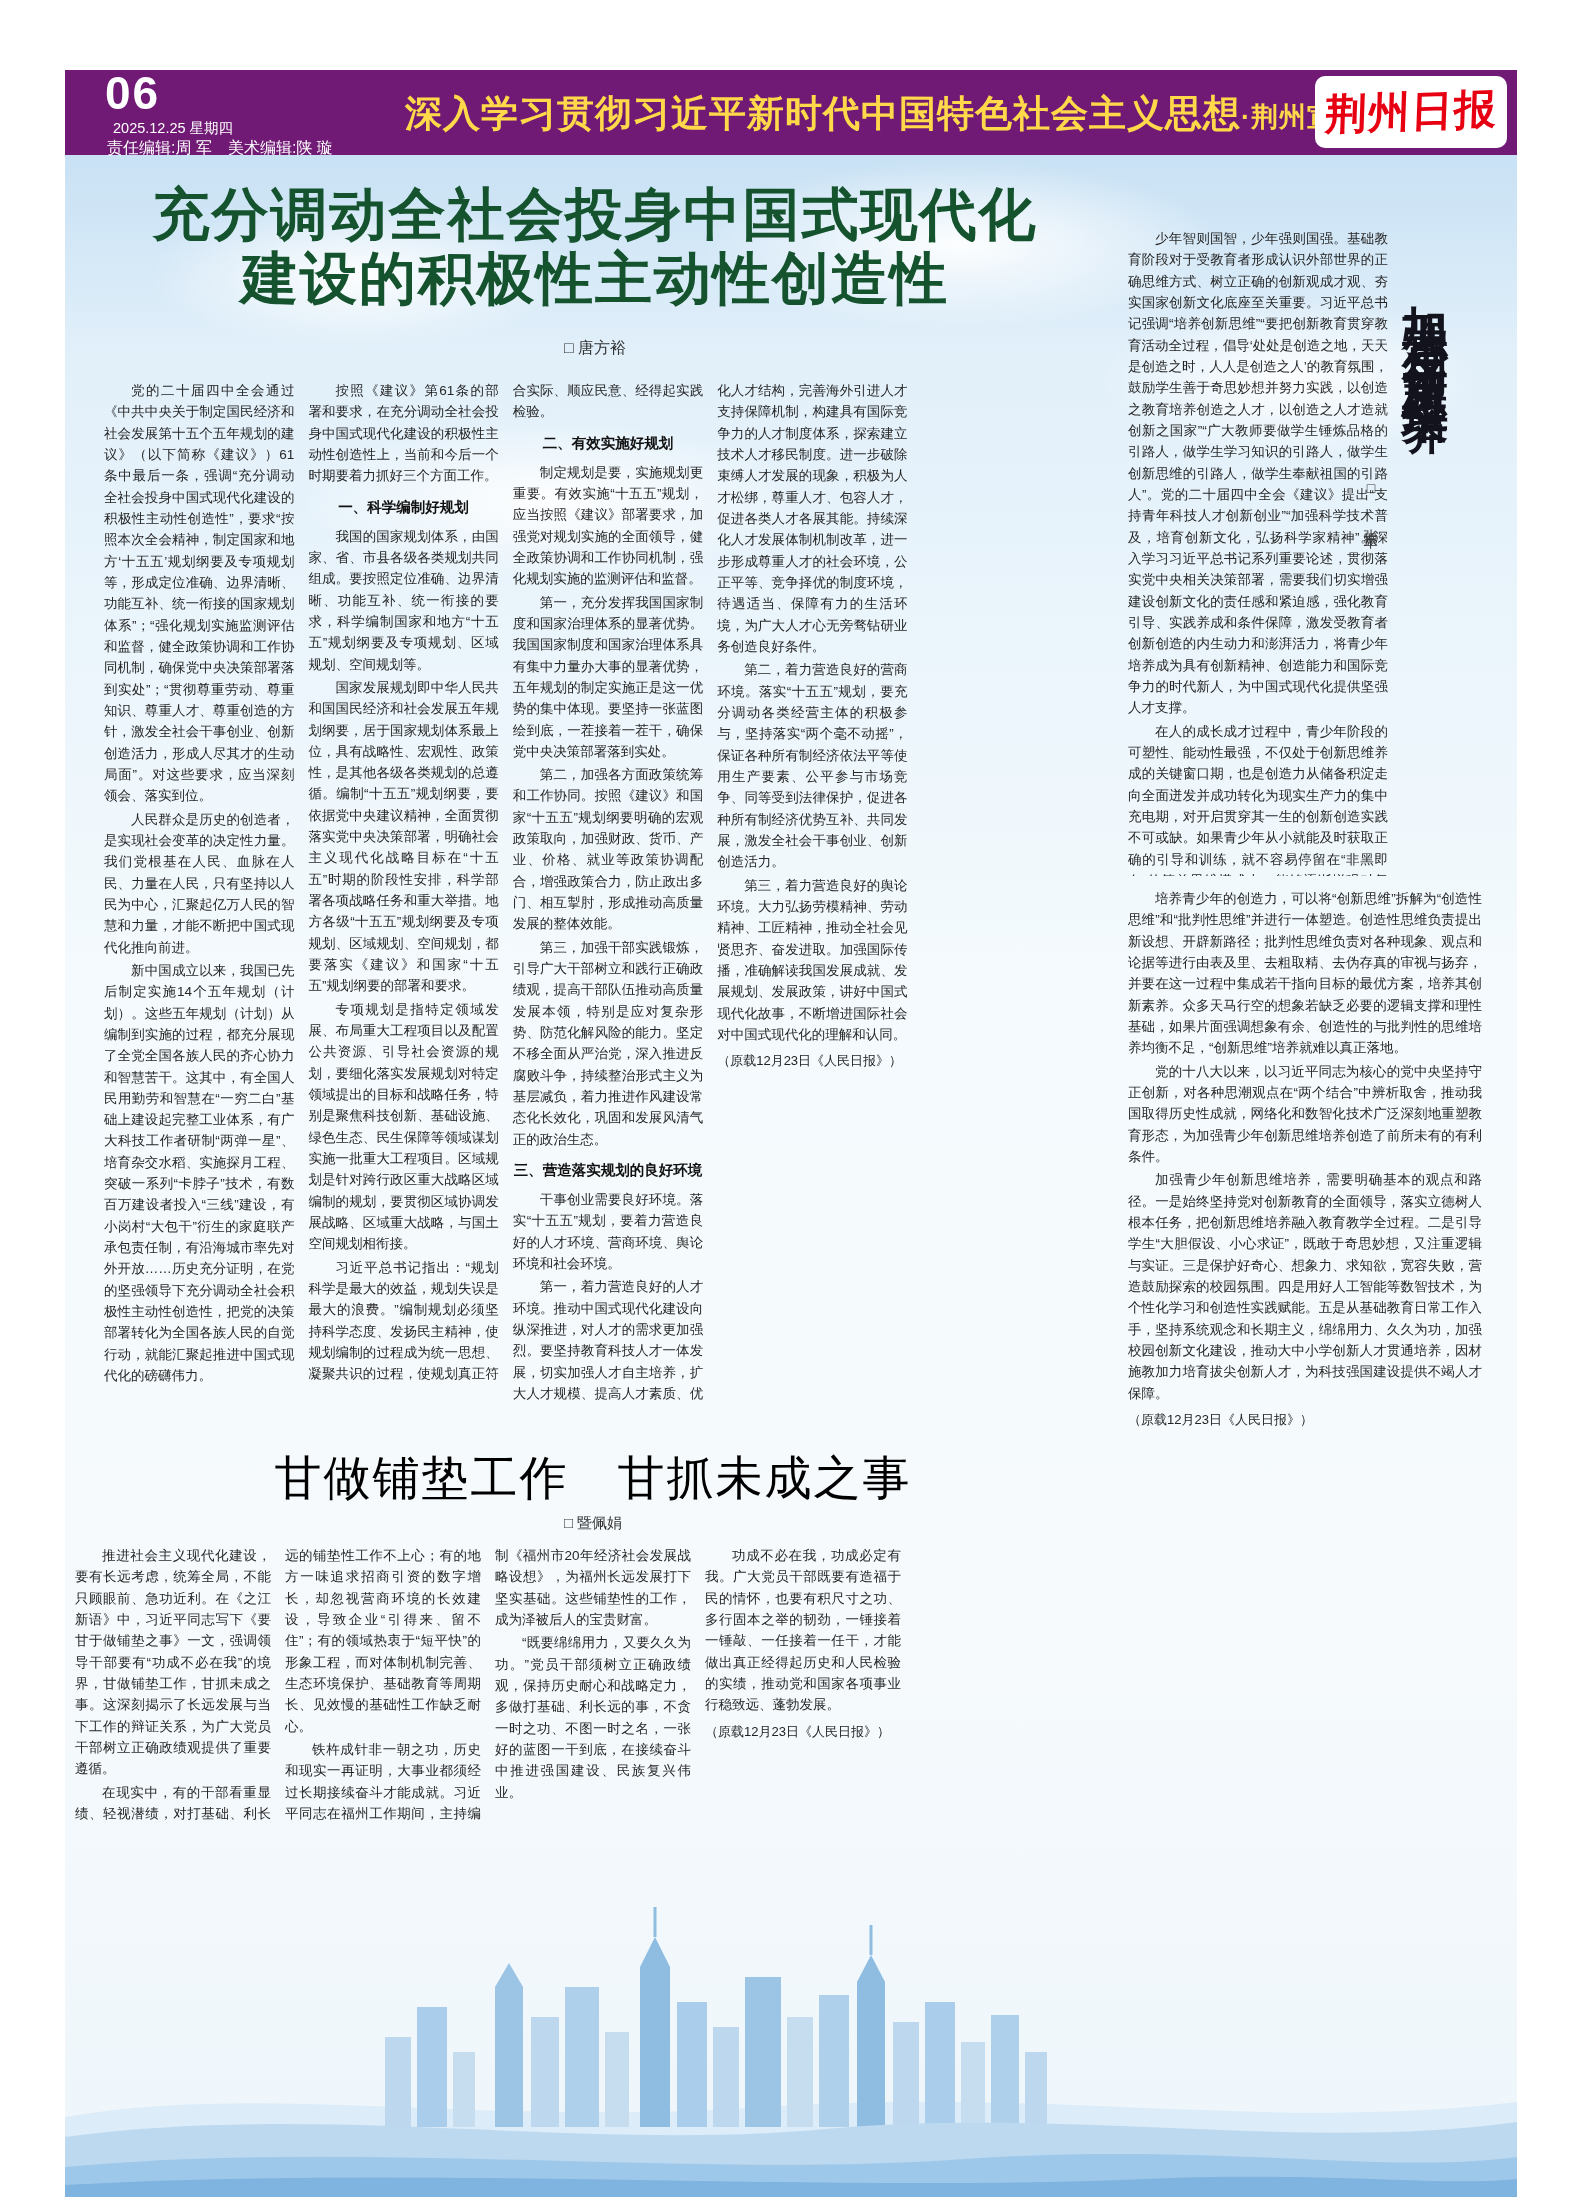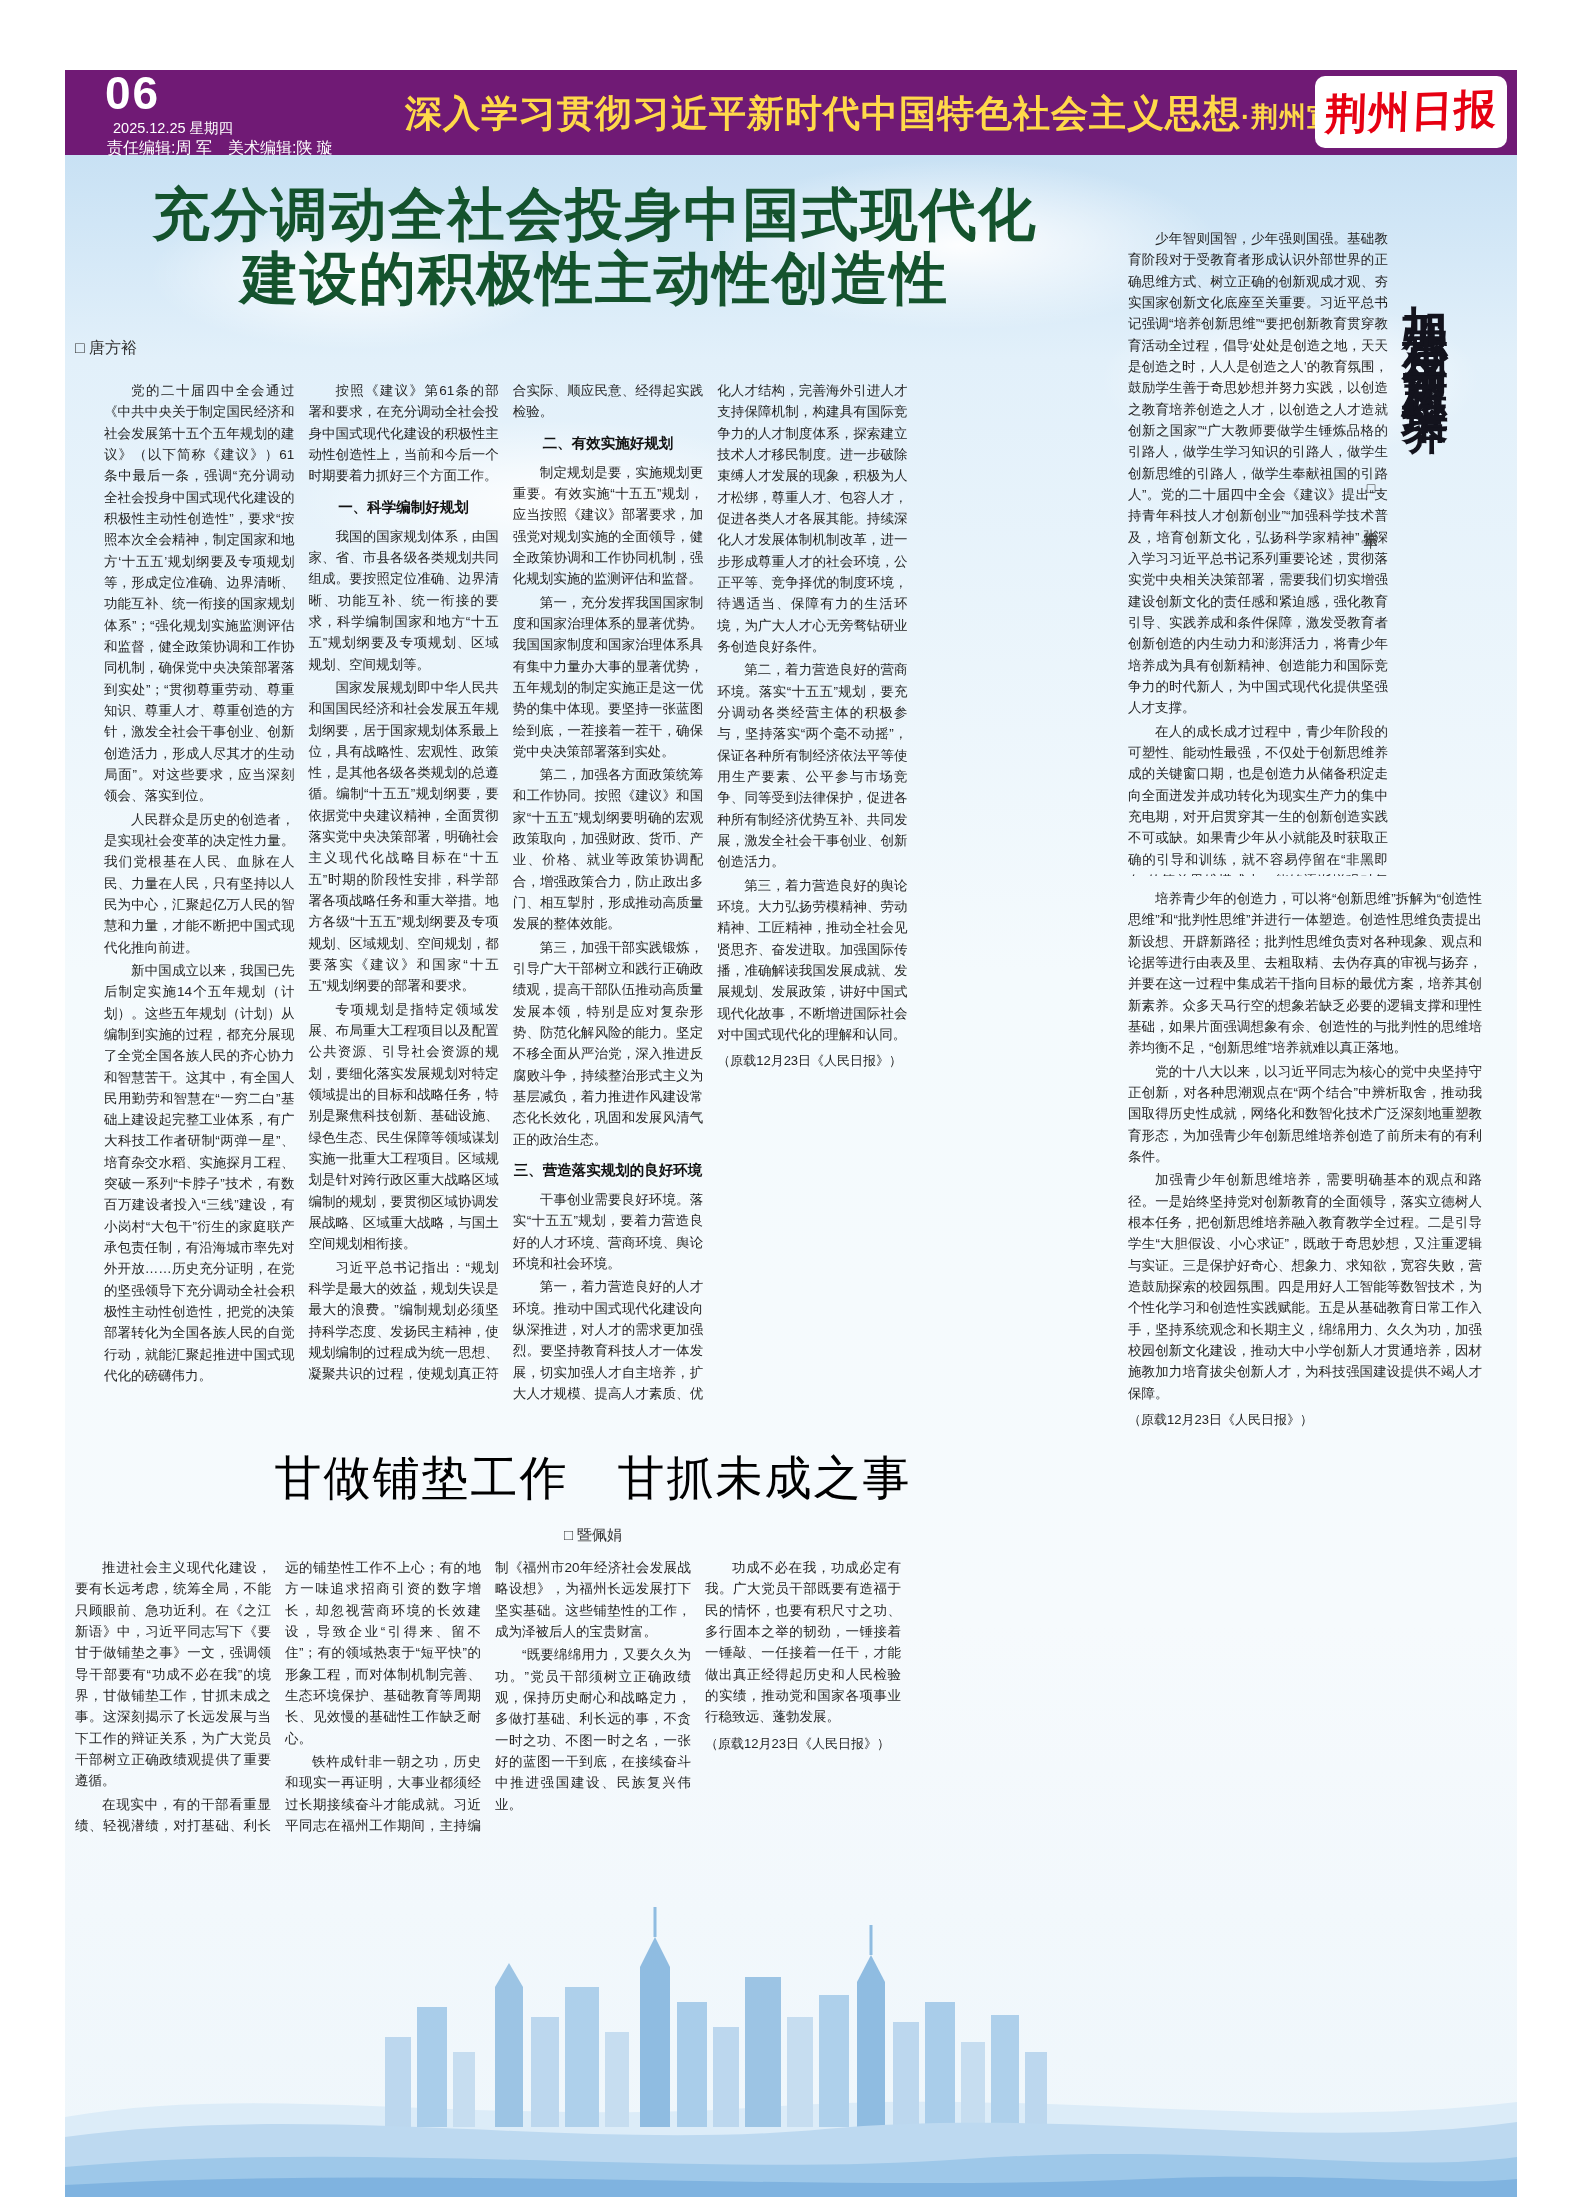--- a/index.html
+++ b/index.html
@@ -33,21 +33,21 @@
     border-radius:10px;display:flex;align-items:center;justify-content:center;
   }
   .logo-text{
     font-family:"DejaVu Serif","Liberation Serif",serif;font-size:42px;font-weight:bold;
     color:#e60012;transform:rotate(-2deg) skewX(-4deg);letter-spacing:1px;
   }
   
   .main-headline{position:absolute;left:75px;top:183px;width:1040px;text-align:center;color:#14532d;}
   .main-headline .l1{font-size:57px;font-weight:900;letter-spacing:2px;line-height:1.12;}
   .main-headline .l2{font-size:57px;font-weight:900;letter-spacing:2px;line-height:1.12;}
-  .main-byline{position:absolute;left:75px;top:338px;width:1040px;text-align:left;font-size:16px;color:#333;}
+  .main-byline{position:absolute;left:75px;top:338px;width:1040px;text-align:center;font-size:16px;color:#333;}
   .body-cols{
     column-gap:14px;font-size:13.5px;line-height:1.58;color:#262626;text-align:justify;
   }
   .main-body{
     position:absolute;left:104px;top:380px;width:1008px;height:1042px;
     column-count:5;column-fill:auto;overflow:hidden;
   }
   .para{text-indent:2em;margin:0 0 2px 0;}
   .sec-h{text-align:center;font-weight:bold;font-size:14.5px;color:#111;margin:9px 0 7px;}
   .note{text-align:left;margin-top:6px;font-size:13px;color:#222;}
@@ -61,21 +61,21 @@
     font-size:46px;font-weight:900;letter-spacing:10px;color:#13131d;line-height:1.4;
   }
   .v-byline{
     position:absolute;left:234px;top:252px;height:130px;
     writing-mode:vertical-rl;text-orientation:upright;
     font-size:14px;color:#333;letter-spacing:3px;
   }
   
   .bottom-article{position:absolute;left:75px;top:1447px;width:1036px;height:392px;}
   .ba-title{text-align:center;font-size:47px;font-weight:400;letter-spacing:2px;color:#000000;}
-  .ba-byline{text-align:center;font-size:15px;color:#333;margin-top:16px;}
+  .ba-byline{text-align:center;font-size:15px;color:#333;margin-top:4px;}
   .ba-body{
     margin-top:12px;height:288px;
     column-count:5;column-fill:auto;overflow:hidden;
   }
   
   .skyline{position:absolute;left:65px;bottom:0;width:1452px;height:330px;}
 </style>
 </head>
 <body>
 

